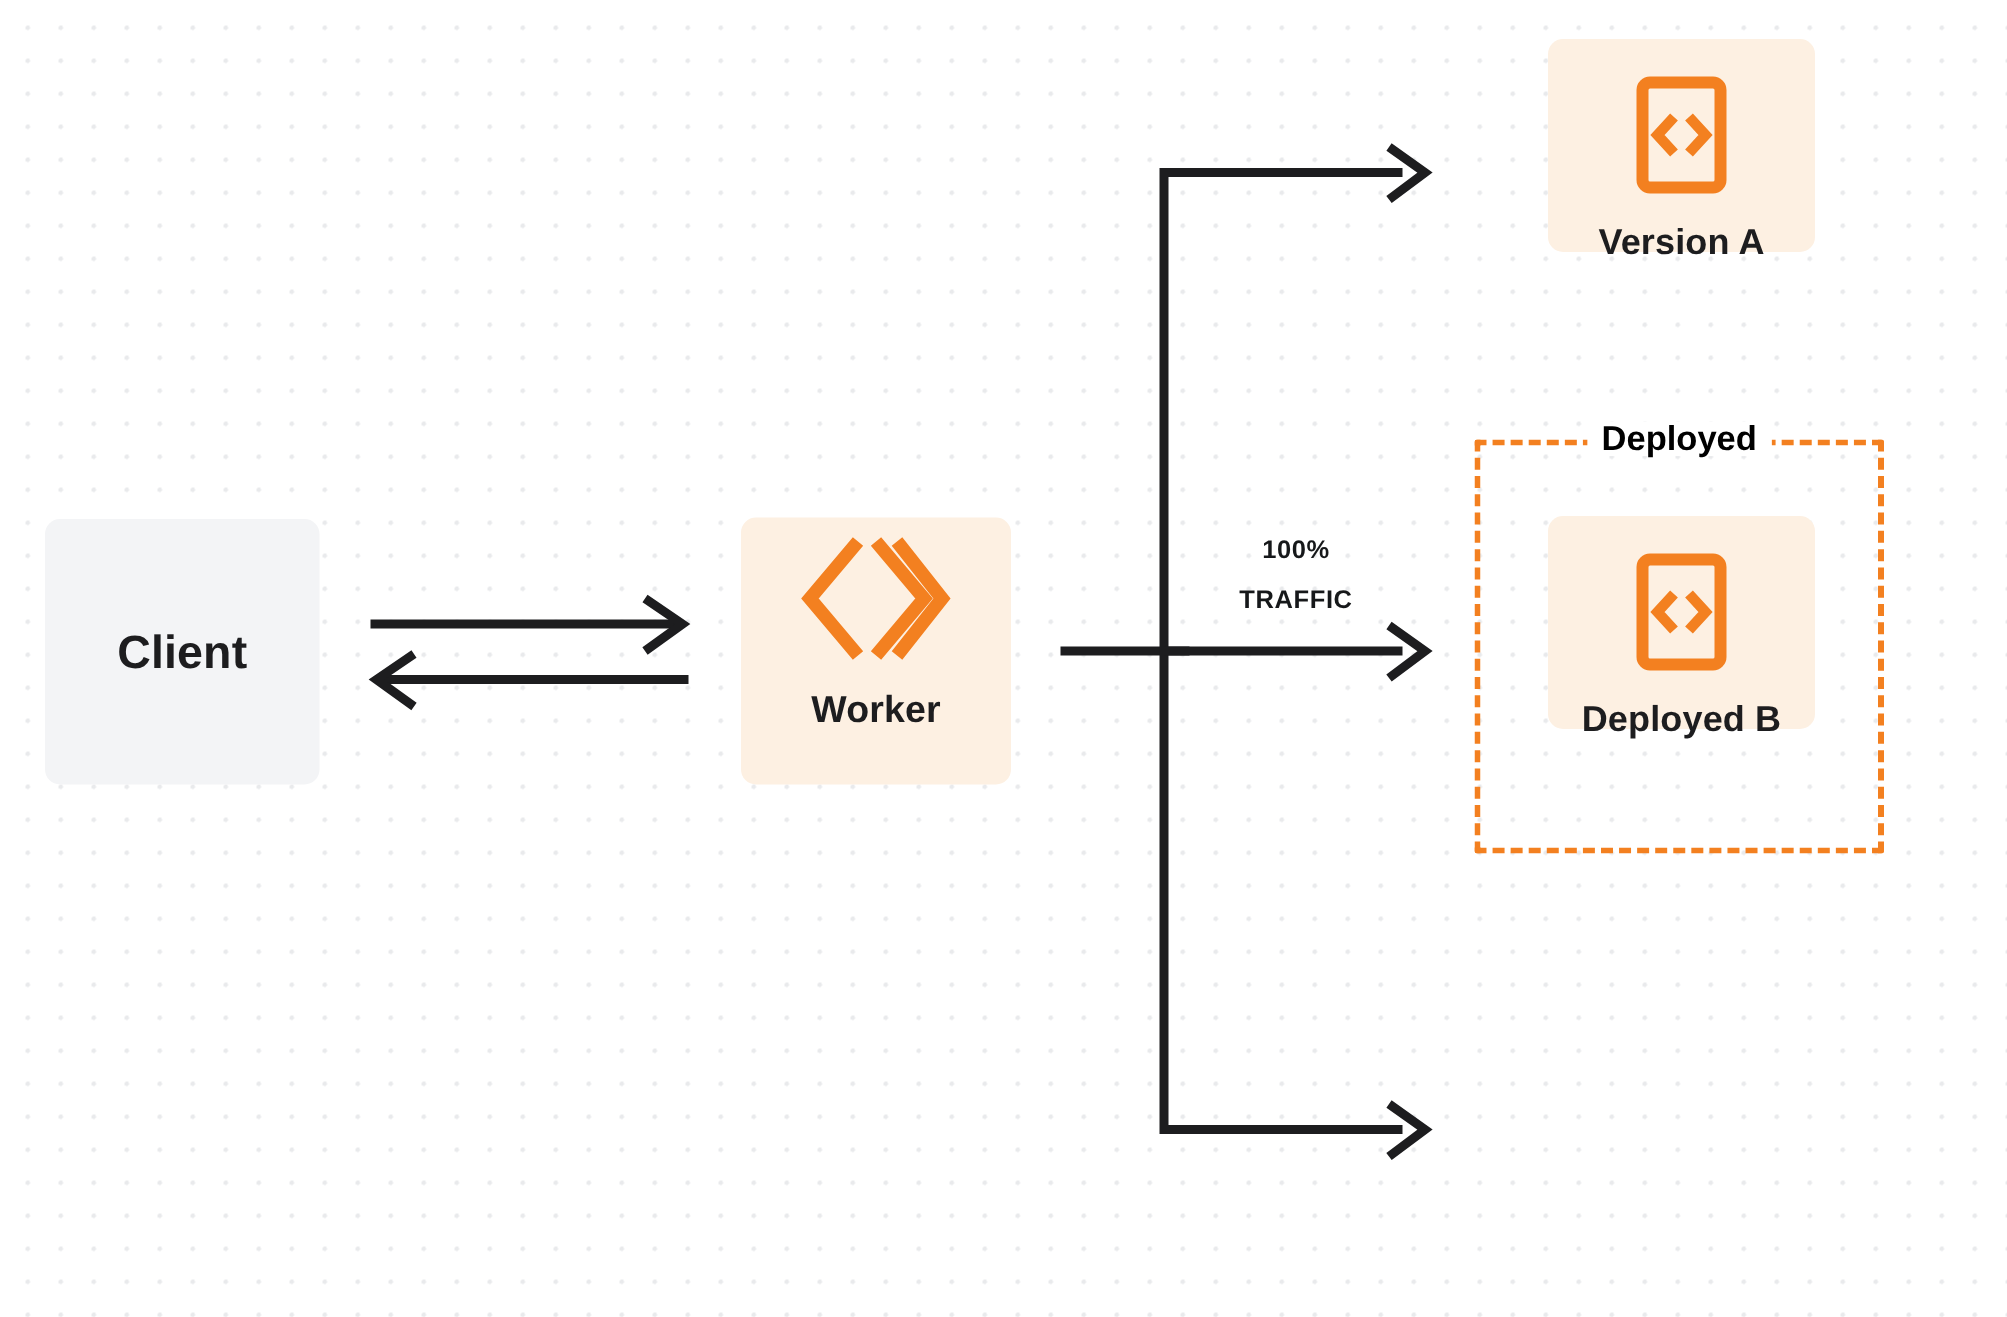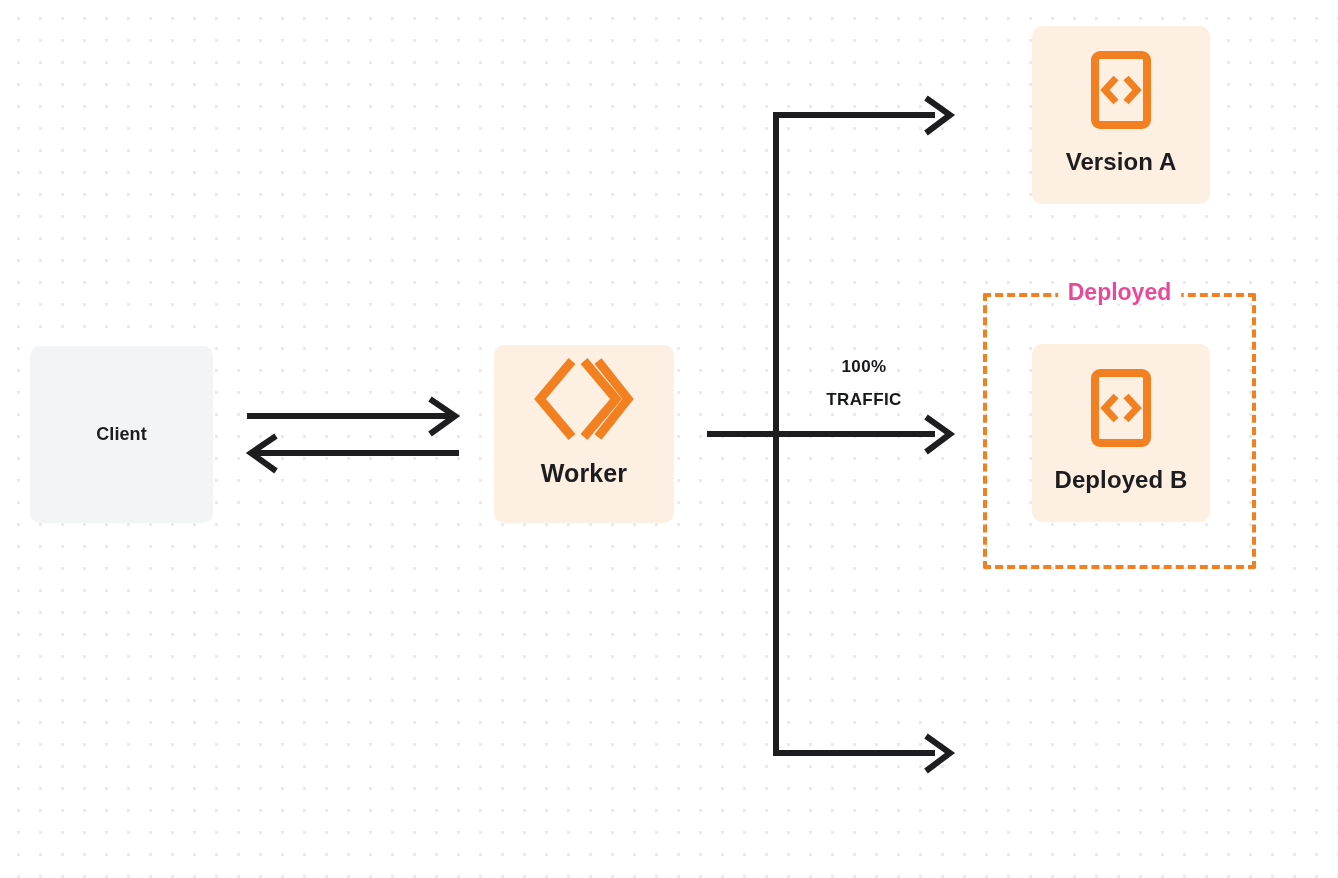--- a/index.html
+++ b/index.html
@@ -46,42 +46,42 @@
 
   
   #client-node {
     left: 30px;
     top: 346px;
     width: 183px;
     height: 177px;
     background-color: #f3f4f6;
   }
   #client-node .node-label {
-    font-size: 18px;
+    font-size: 31px;
   }
 
   
   #worker-node {
     left: 494px;
     top: 345px;
     width: 180px;
     height: 178px;
     background-color: #fdf0e2;
     justify-content: flex-start;
     padding-top: 8px;
   }
   #worker-node .node-label {
     font-size: 25px;
     margin-top: 14px;
   }
 
   
   .version-node {
     width: 178px;
-    height: 178px;
+    height: 142px;
     background-color: #fdf0e2;
     left: 1032px;
     justify-content: flex-start;
     padding-top: 24px;
   }
   .version-node .node-label {
     font-size: 24px;
     margin-top: 18px;
   }
   #version-a-node { top: 26px; }
@@ -103,21 +103,21 @@
     border: 4px dashed #f38020;
     border-radius: 2px;
   }
   #deployed-label {
     position: absolute;
     left: 50%;
     top: -4px;
     transform: translate(-50%, -52%);
     background-color: #ffffff;
     padding: 0 10px;
-    color: #ec4899;
+    color: #000000;
     font-size: 23px;
     font-weight: bold;
     white-space: nowrap;
     line-height: 1;
   }
 
   
   #traffic-label {
     position: absolute;
     left: 794px;

